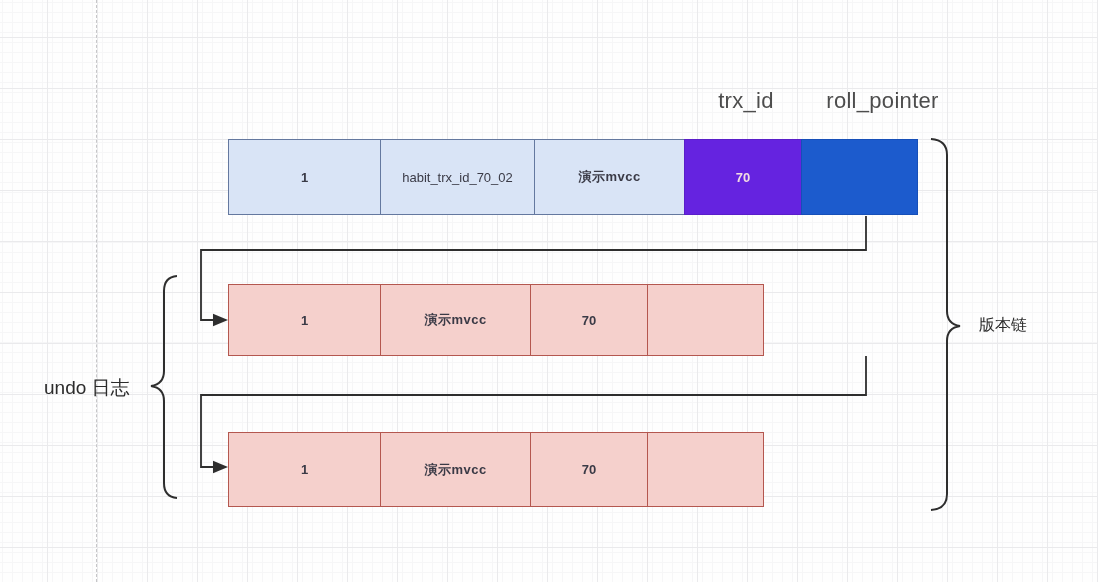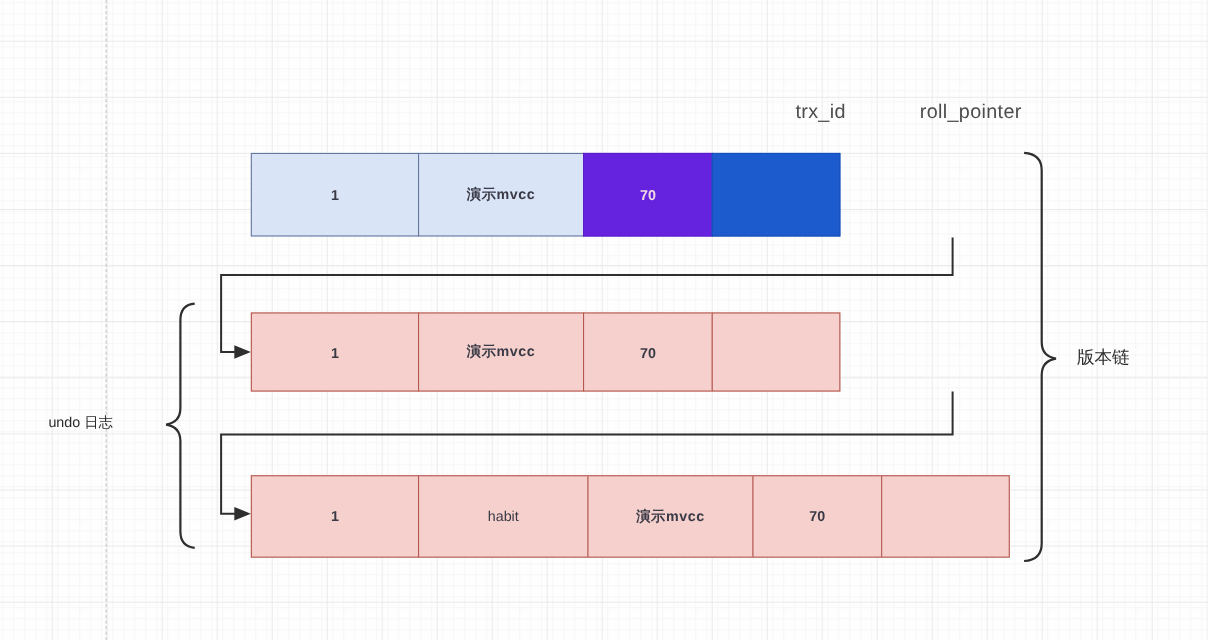--- a/index.html
+++ b/index.html
@@ -19,21 +19,21 @@
     background-size:50px 50px,50px 51px,10px 10px,10px 10px;
     background-position:47px 0,0 37px,2px 0,0 2px;
   }
   .dashed-guide{
     position:absolute;top:0;bottom:0;left:96px;width:0;
     border-left:1px dashed #c6c6c8;
   }
   .overlay-svg{position:absolute;left:0;top:0;pointer-events:none;}
   .hdr-label{
     position:absolute;top:88px;height:26px;line-height:26px;
-    text-align:center;font-size:18px;color:#4d4d4d;letter-spacing:0.3px;
+    text-align:center;font-size:22px;color:#4d4d4d;letter-spacing:0.3px;
   }
   .hdr-trx{left:687px;width:118px;}
   .hdr-roll{left:805px;width:155px;}
   .row{
     position:absolute;left:228px;height:76px;display:flex;align-items:stretch;
   }
   .row-top{top:139px;}
   .row-mid{top:284px;height:72px;}
   .row-bot{top:432px;height:75px;}
   .cell{
@@ -42,51 +42,51 @@
   }
   .cell:first-child{margin-left:0;}
   .c-lblue{background:#d9e4f6;border:1.5px solid #64789f;}
   .c-purple{background:#6523e0;border:1.5px solid #5a1ec9;color:#f2dbe2;font-weight:bold;}
   .c-blue{background:#1c5bcd;border:1.5px solid #164fb8;}
   .c-pink{background:#f5d0cc;border:1.4px solid #b4574f;}
   .w0{width:153px;}.w1{width:155px;}.w2{width:151px;}.w3{width:118px;text-align:right;}.w4{width:117px;}
   .cell-num{font-weight:bold;}
   .cell-cjk{font-weight:bold;letter-spacing:0.5px;}
   .side-label{
-    position:absolute;font-size:13px;color:#2b2b2b;white-space:nowrap;
+    position:absolute;font-size:19px;color:#2b2b2b;white-space:nowrap;
   }
   .lbl-undo{left:44px;top:375px;}
   .lbl-chain{left:979px;top:315px;font-size:16px;}
 </style>
 </head>
 <body>
 
 <div class="canvas"></div>
 <div class="dashed-guide"></div>
 
 <div class="hdr-label hdr-trx">trx_id</div>
 <div class="hdr-label hdr-roll">roll_pointer</div>
 
 <div class="row row-top">
   <div class="cell c-lblue w0 cell-num">1</div>
+  <div class="cell c-lblue w1">habit_trx_id_70_02</div>
   <div class="cell c-lblue w2 cell-cjk">演示mvcc</div>
   <div class="cell c-purple w3">70</div>
   <div class="cell c-blue w4"></div>
 </div>
 
 <div class="row row-mid">
   <div class="cell c-pink w0 cell-num">1</div>
   <div class="cell c-pink w2 cell-cjk">演示mvcc</div>
   <div class="cell c-pink w3 cell-num">70</div>
   <div class="cell c-pink w4"></div>
 </div>
 
 <div class="row row-bot">
   <div class="cell c-pink w0 cell-num">1</div>
-  <div class="cell c-pink w1">habit</div>
   <div class="cell c-pink w2 cell-cjk">演示mvcc</div>
   <div class="cell c-pink w3 cell-num">70</div>
   <div class="cell c-pink w4"></div>
 </div>
 
 <div class="side-label lbl-undo">undo 日志</div>
 <div class="side-label lbl-chain">版本链</div>
 
 <svg class="overlay-svg" width="1098" height="582" viewBox="0 0 1098 582">
 

